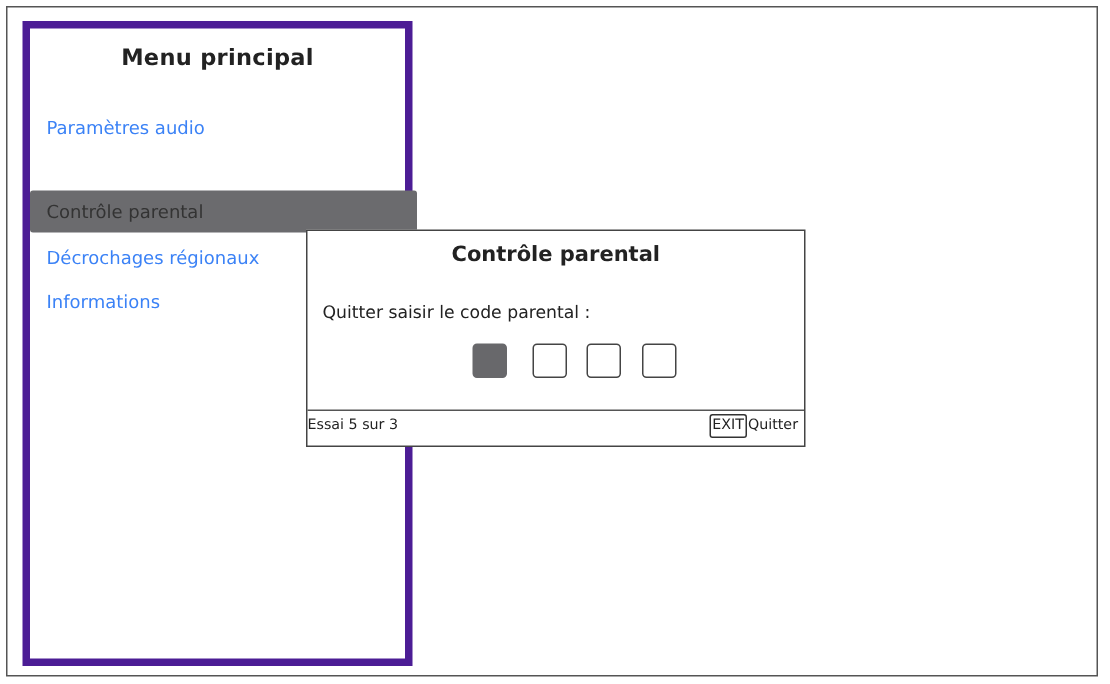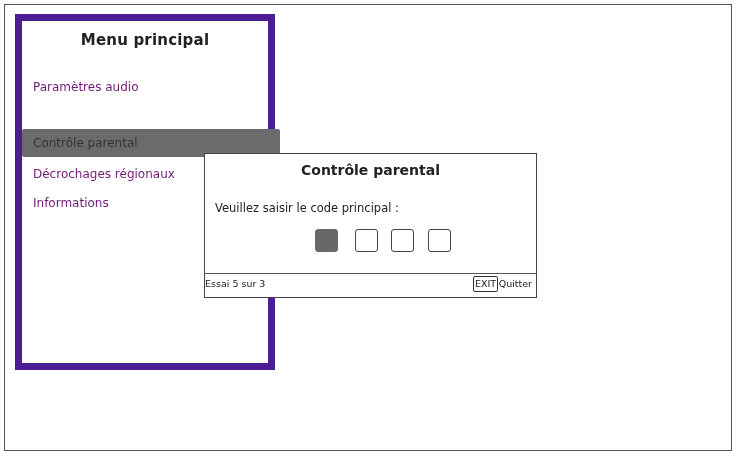--- a/index.html
+++ b/index.html
@@ -1,20 +1,20 @@
 <!DOCTYPE html>
 <html><head>
 <meta charset="utf-8">
 <style>
   html,body{margin:0;padding:0;background:#fff;}
   body{width:740px;height:456px;position:relative;overflow:hidden;font-family:"DejaVu Sans","Liberation Sans",sans-serif;color:#222;}
   .screen{position:absolute;left:4px;top:4px;width:728px;height:447px;border:1px solid #555;box-sizing:border-box;}
-  .menu{position:absolute;left:15px;top:14px;width:260px;height:356px;border:7px solid #4c1d95;box-sizing:border-box;background:#fff;}
+  .menu{position:absolute;left:15px;top:14px;width:260px;height:430px;border:5px solid #4c1d95;box-sizing:border-box;background:#fff;}
   .menu-title{position:absolute;left:0;right:0;top:10px;text-align:center;font-weight:bold;font-size:15px;color:#222;letter-spacing:0.2px;}
-  .menu-item{position:absolute;left:0;width:258px;height:28px;line-height:28px;padding-left:11px;box-sizing:border-box;font-size:12px;color:#701a75;}
+  .menu-item{position:absolute;left:0;width:258px;height:28px;line-height:28px;padding-left:11px;box-sizing:border-box;font-size:12px;color:#3b82f6;}
   .menu-item.selected{background:#6b6b6e;border-radius:2px;color:#333;}
   .dialog{position:absolute;left:204px;top:153px;width:333px;height:145px;border:1px solid #444;box-sizing:border-box;background:#fff;}
   .dlg-title{position:absolute;left:0;right:0;top:8px;text-align:center;font-weight:bold;font-size:14px;color:#222;}
   .dlg-prompt{position:absolute;left:10px;top:47px;font-size:11.5px;color:#222;}
   .pin{position:absolute;top:75px;width:23px;height:23px;border:1px solid #444;border-radius:3px;box-sizing:border-box;background:#fff;}
   .pin.filled{background:#68686b;border-color:#68686b;}
   .divider{position:absolute;left:0;right:0;top:119px;height:1px;background:#555;}
   .footer-left{position:absolute;left:0px;top:124px;font-size:9.5px;color:#222;}
   .exit-key{position:absolute;right:38px;top:122px;font-size:9.5px;border:1px solid #333;border-radius:2px;padding:1px 1px;line-height:12px;text-align:right;}
   .footer-right{position:absolute;right:4px;top:124px;font-size:9.5px;color:#222;margin-left:48px;}
@@ -27,21 +27,21 @@
 <div class="menu">
   <div class="menu-title">Menu principal</div>
   <div class="menu-item" style="top:52px">Paramètres audio</div>
   <div class="menu-item selected" style="top:108px">Contrôle parental</div>
   <div class="menu-item" style="top:139px">Décrochages régionaux</div>
   <div class="menu-item" style="top:168px">Informations</div>
 </div>
 
 <div class="dialog">
   <div class="dlg-title">Contrôle parental</div>
-  <div class="dlg-prompt">Veuillez saisir le code principal :</div>
+  <div class="dlg-prompt">Quitter saisir le code parental :</div>
   <div class="pin filled" style="left:110px"></div>
   <div class="pin" style="left:150px"></div>
   <div class="pin" style="left:186px"></div>
   <div class="pin" style="left:223px"></div>
   <div class="divider"></div>
   <div class="footer-left">Essai 5 sur 3</div>
   <span class="exit-key">EXIT</span>
   <div class="footer-right">Quitter</div>
 </div>
 

